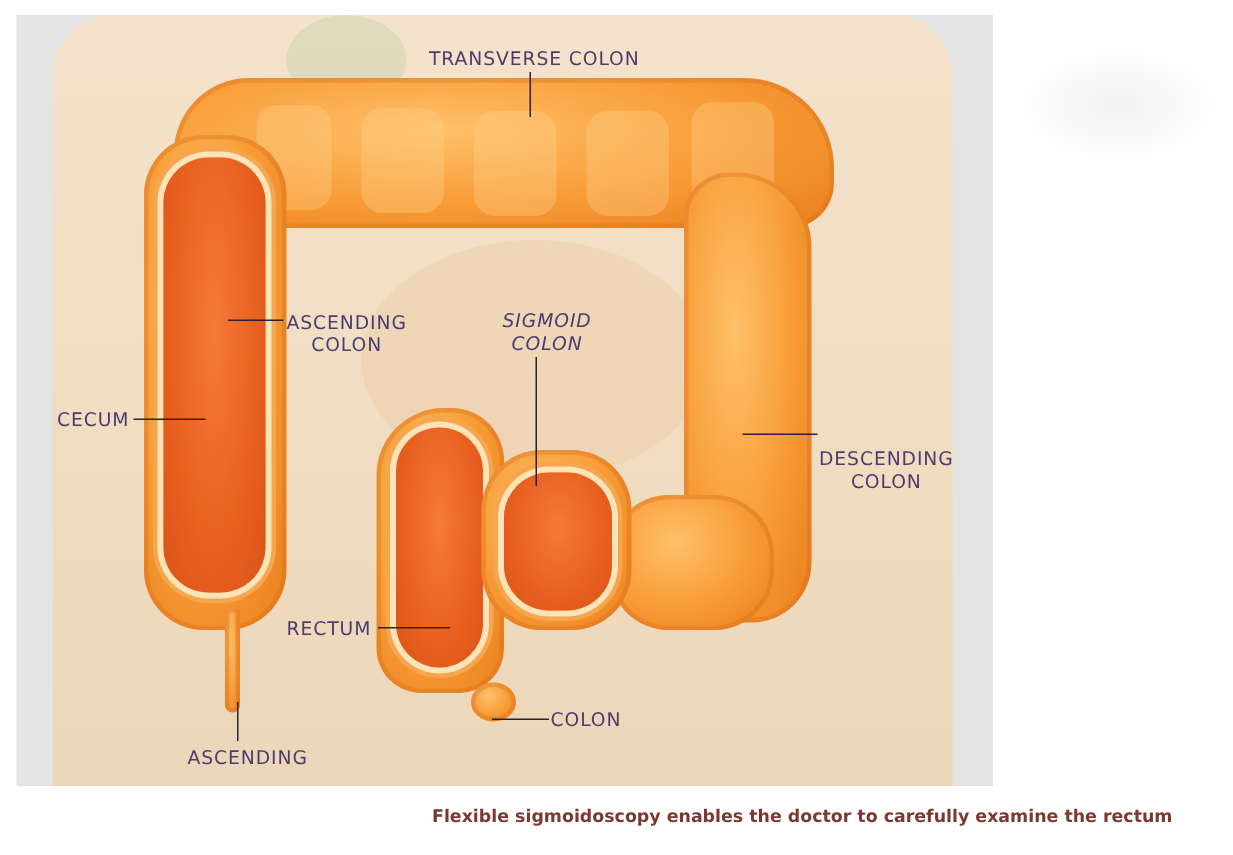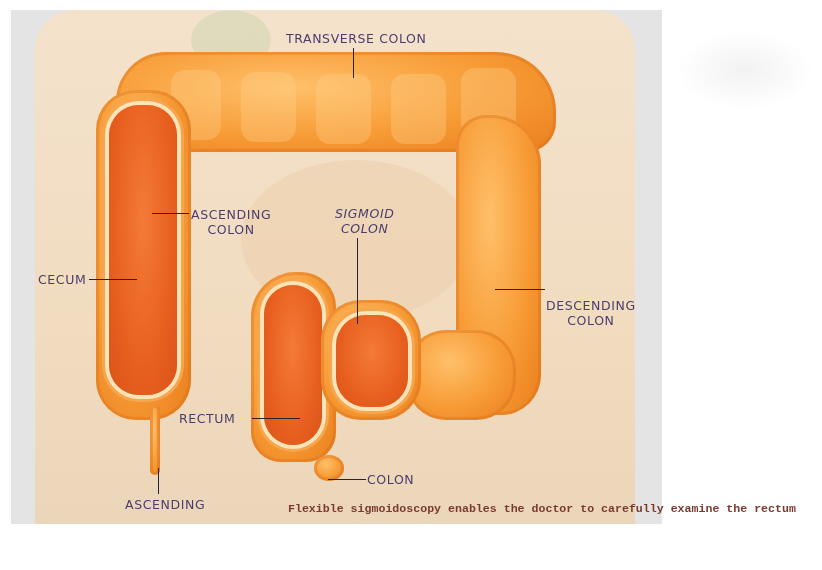--- a/index.html
+++ b/index.html
@@ -27,22 +27,22 @@
     background:radial-gradient(ellipse at 50% 40%,#f47a38 0%,#e8601f 60%,#d9531a 100%);
     box-shadow:0 0 0 4px #fde3b8, 0 0 0 7px #f5a64e;
   }
   .seg { position:absolute; border-radius:14px; background:rgba(255,210,140,.35); }
   .label {
     position:absolute; color:#4a3d6e; font-size:12.5px; letter-spacing:.6px;
     text-align:center; line-height:15px; white-space:nowrap;
   }
   .leader { position:absolute; background:#2a2233; }
   .caption {
-    position:absolute; left:288px; top:501px; width:530px;
-    color:#7a3a30; font-weight:bold; font-size:11.6px; line-height:15px;font-family:Liberation Mono, monospace;
+    position:absolute; left:288px; top:537px; width:530px;
+    color:#7a3a30; font-weight:bold; font-size:11.6px; line-height:15px;
   }
   .haze-right {
     position:absolute; left:675px; top:30px; width:140px; height:80px;
     background:radial-gradient(ellipse,#f2f2f2 0%,#ffffff 70%);
   }
 </style>
 </head>
 <body>
 
 <div class="haze-right"></div>
@@ -90,21 +90,21 @@
 
   <div class="label" style="left:27px;top:262px;">CECUM</div>
   <div class="leader" style="left:78px;top:269px;width:48px;height:1px;"></div>
 
   <div class="label" style="left:535px;top:288px;">
     <div>DESCENDING</div>
     <div>COLON</div>
   </div>
   <div class="leader" style="left:484px;top:279px;width:50px;height:1px;"></div>
 
-  <div class="label" style="left:168px;top:401px;">RECTUM</div>
+  <div class="label" style="left:180px;top:401px;">RECTUM</div>
   <div class="leader" style="left:241px;top:408px;width:48px;height:1px;"></div>
 
   <div class="label" style="left:356px;top:462px;">COLON</div>
   <div class="leader" style="left:317px;top:469px;width:38px;height:1px;"></div>
 
   <div class="label" style="left:114px;top:487px;">ASCENDING</div>
   <div class="leader" style="left:147px;top:458px;width:1px;height:26px;"></div>
 </div>
 
 <div class="caption">

